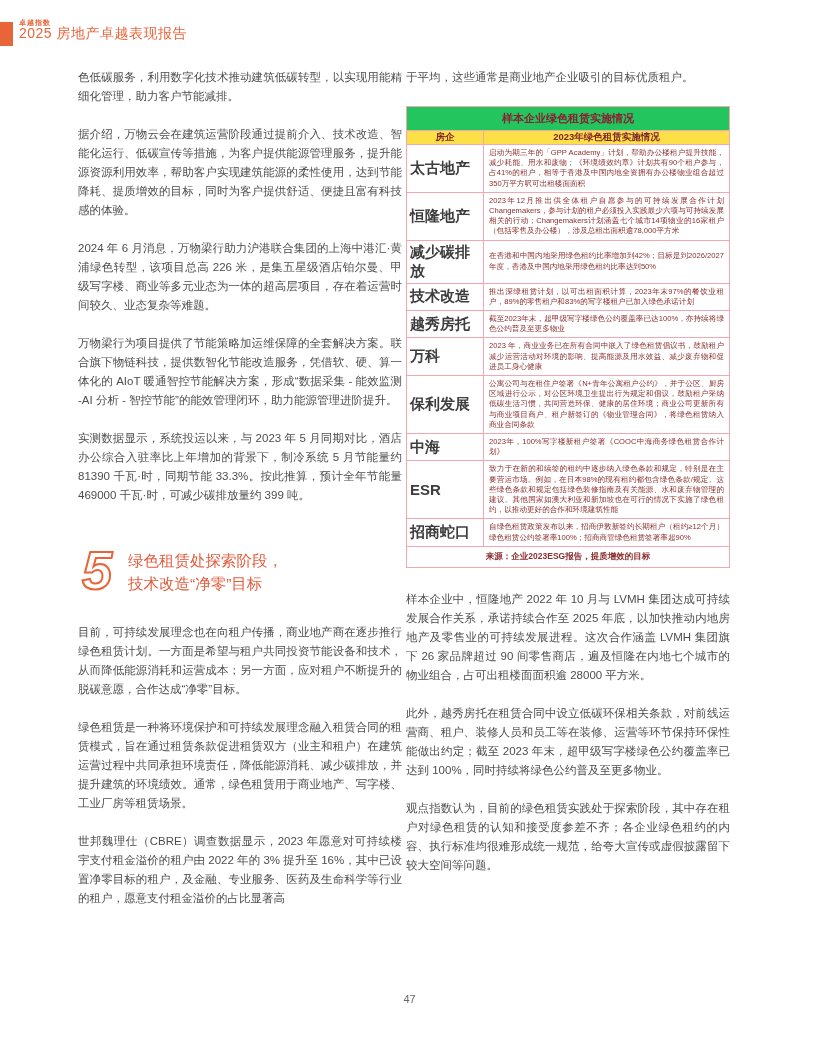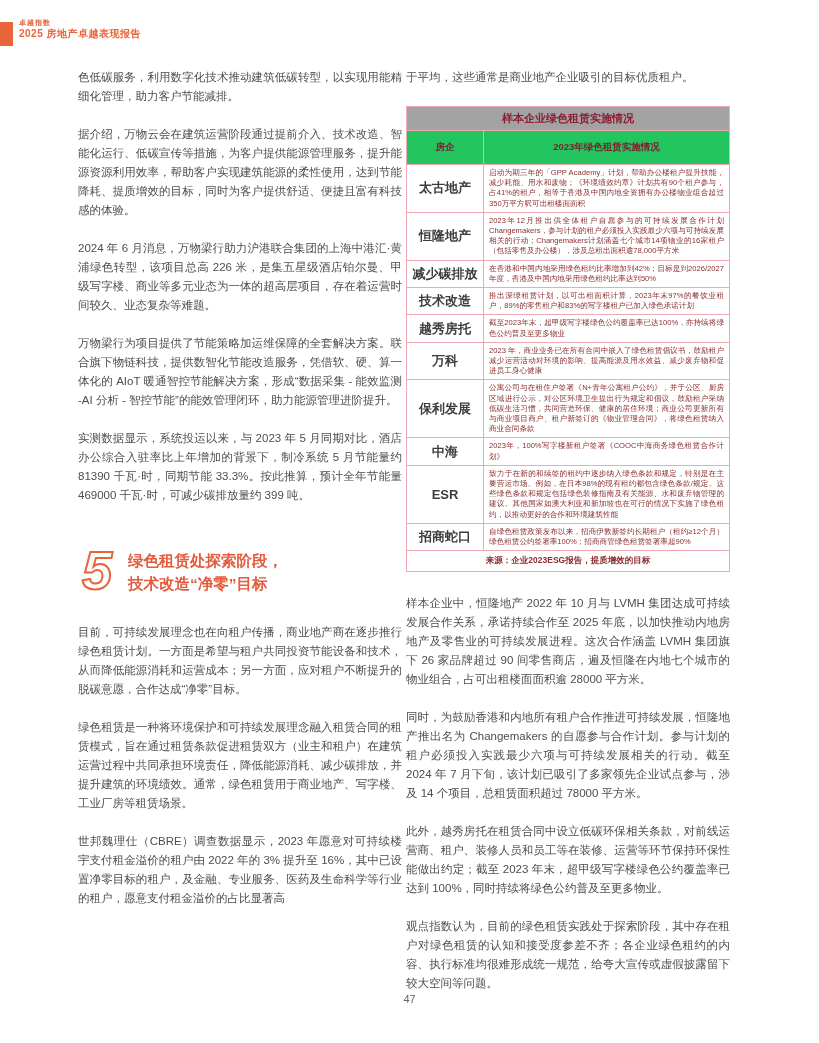--- a/index.html
+++ b/index.html
@@ -10,61 +10,61 @@
     font-family:"Liberation Sans","DejaVu Sans",sans-serif;
     overflow:hidden;
   }
   
   .brand-bar{
     position:absolute;left:0;top:22px;width:13px;height:24px;
     background:#E8653A;
   }
   .brand-block{position:absolute;left:19px;top:18px;color:#E8653A;}
   .brand-small{font-size:7px;font-weight:bold;letter-spacing:1px;line-height:9px;}
-  .brand-title{font-size:10px;font-weight:bold;line-height:13px;letter-spacing:.5px;}
+  .brand-title{font-size:14px;font-weight:normal;line-height:13px;letter-spacing:.5px;}
   
   .content{
     position:absolute;left:78px;top:68px;width:668px;
     display:flex;gap:4px;
   }
   .col{width:324px;}
   .para{
     font-size:11.5px;line-height:19px;color:#4d4d4d;
     text-align:justify;margin:0 0 19px 0;
   }
   
   .section-head{display:flex;align-items:flex-start;margin:40px 0 26px 4px;}
   .section-number{
     font-size:54px;font-weight:900;font-style:italic;line-height:54px;
     color:transparent;-webkit-text-stroke:2px #E8653A;
     margin-right:16px;margin-top:-2px;
   }
   .section-title{
-    font-size:15.5px;font-weight:bold;color:#E25C3D;line-height:23px;
+    font-size:15.5px;font-weight:normal;color:#E25C3D;line-height:23px;
     padding-top:4px;
   }
   
   .gtable{
     width:100%;border-collapse:collapse;margin:14px 0 22px 0;
     border:1px solid #F0A8B2;
   }
   .gtable .title-cell{
-    background:#a3a3a3;color:#8E1D33;font-weight:bold;
+    background:#22c55e;color:#8E1D33;font-weight:bold;
     font-size:11px;text-align:center;padding:4px 2px;
   }
   .gtable .head-cell{
-    background:#22c55e;color:#7C1F2E;font-weight:bold;
-    font-size:9.5px;text-align:center;padding:10px;
+    background:#fde047;color:#7C1F2E;font-weight:bold;
+    font-size:9.5px;text-align:center;padding:0;
     border:1px solid #F0A8B2;
   }
   .gtable td{
     border:1px solid #F0A8B2;vertical-align:middle;
   }
   .company-cell{
-    width:70px;text-align:center;font-size:13px;font-weight:bold;
+    width:70px;font-size:15px;font-weight:bold;
     color:#3d3d3d;padding:2px 3px;
   }
   .detail-cell{
     font-size:7.6px;line-height:10.2px;color:#8A2E2E;
     padding:3px 5px;text-align:justify;
   }
   .source-cell{
     text-align:center;font-size:8.5px;font-weight:bold;color:#8A2E2E;
     padding:4px 2px;
   }
@@ -159,21 +159,20 @@
             <td class="company-cell">招商蛇口</td>
             <td class="detail-cell">自绿色租赁政策发布以来，招商伊敦新签约长期租户（租约≥12个月）绿色租赁公约签署率100%；招商商管绿色租赁签署率超90%</td>
           </tr>
           <tr>
             <td class="source-cell" colspan="2">来源：企业2023ESG报告，提质增效的目标</td>
           </tr>
         </tbody>
       </table>
 
       <p class="para">样本企业中，恒隆地产 2022 年 10 月与 LVMH 集团达成可持续发展合作关系，承诺持续合作至 2025 年底，以加快推动内地房地产及零售业的可持续发展进程。这次合作涵盖 LVMH 集团旗下 26 家品牌超过 90 间零售商店，遍及恒隆在内地七个城市的物业组合，占可出租楼面面积逾 28000 平方米。</p>
-      <p class="para">同时，为鼓励香港和内地所有租户合作推进可持续发展，恒隆地产推出名为 Changemakers 的自愿参与合作计划。参与计划的租户必须投入实践最少六项与可持续发展相关的行动。截至 2024 年 7 月下旬，该计划已吸引了多家领先企业试点参与，涉及 14 个项目，总租赁面积超过 78000 平方米。</p>
       <p class="para">此外，越秀房托在租赁合同中设立低碳环保相关条款，对前线运营商、租户、装修人员和员工等在装修、运营等环节保持环保性能做出约定；截至 2023 年末，超甲级写字楼绿色公约覆盖率已达到 100%，同时持续将绿色公约普及至更多物业。</p>
       <p class="para">观点指数认为，目前的绿色租赁实践处于探索阶段，其中存在租户对绿色租赁的认知和接受度参差不齐；各企业绿色租约的内容、执行标准均很难形成统一规范，给夸大宣传或虚假披露留下较大空间等问题。</p>
     </div>
 
   </div>
 
   <div class="page-number">47</div>
 
 </div>
 

